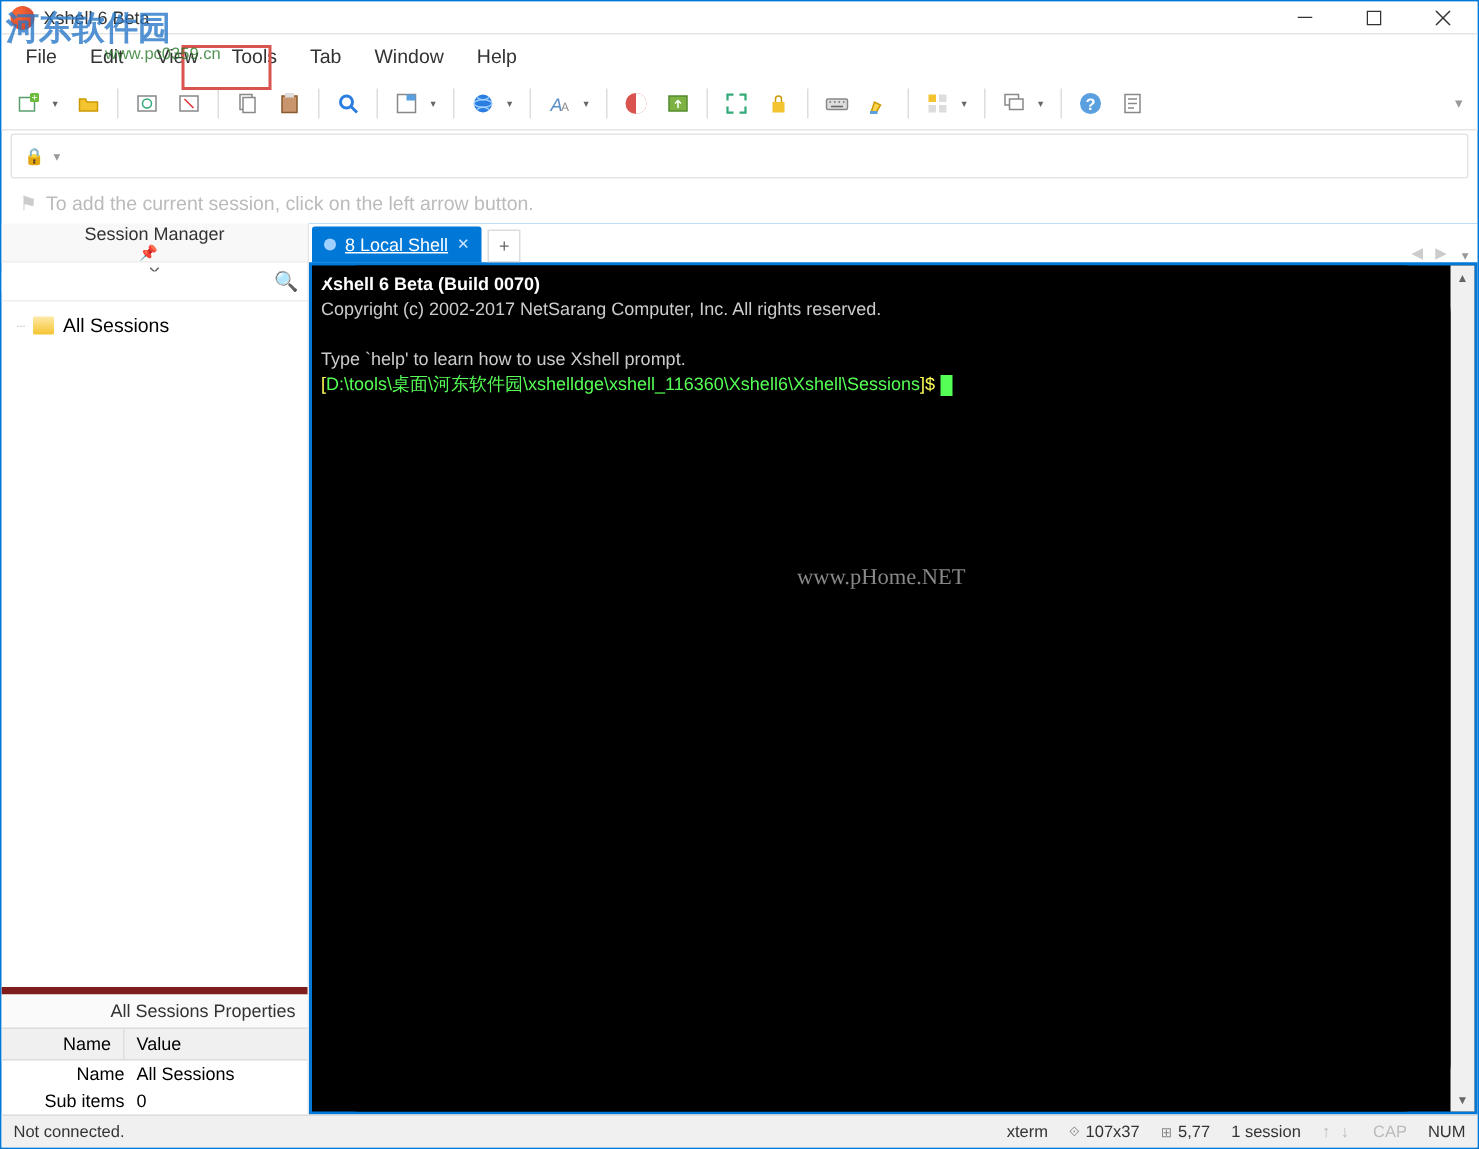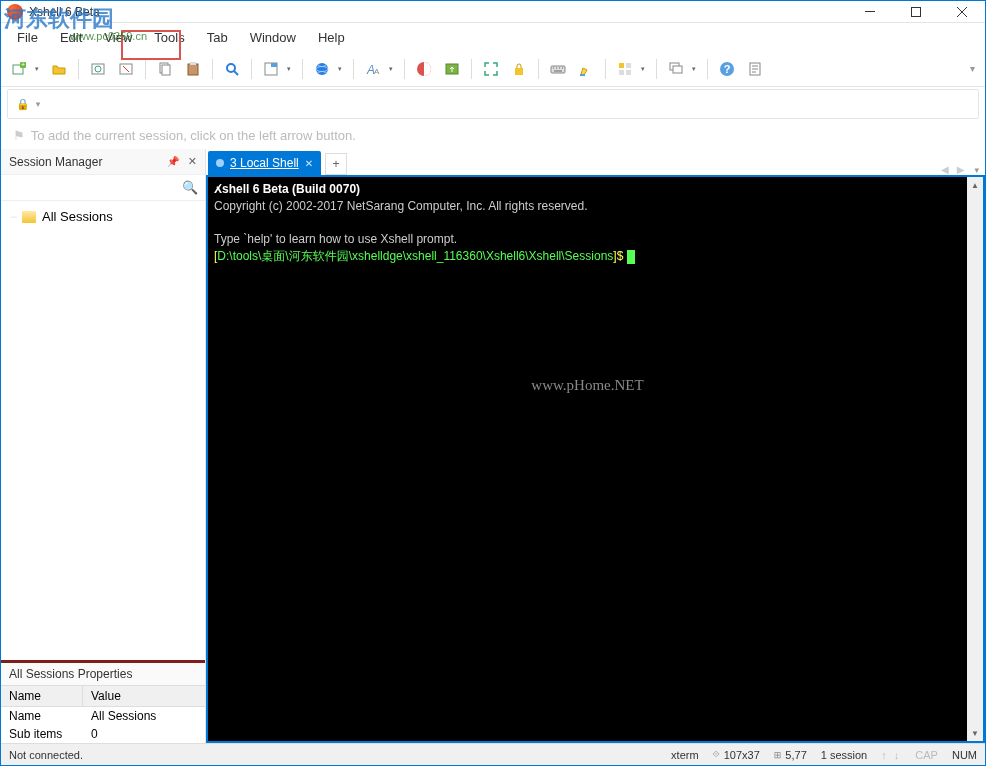--- a/index.html
+++ b/index.html
@@ -29,32 +29,32 @@
 .addrbar .lock { color: #bbb; font-size: 11px; margin-right: 6px; }
 .addrbar .placeholder { color: #bbb; font-size: 13px; flex: 1; }
 .addrbar .dd { color: #999; font-size: 9px; }
 
 .hintbar { height: 28px; display: flex; align-items: center; padding: 0 12px; font-size: 13px; color: #bbb; }
 .hintbar .flag { color: #ccc; margin-right: 6px; }
 
 .main { flex: 1; display: flex; min-height: 0; }
 
 .sidebar { width: 205px; display: flex; flex-direction: column; border-right: 1px solid #e5e5e5; }
-.sidebar-header { height: 26px; background: #f8f8f8; display: flex; align-items: center; padding: 0 8px; font-size: 12px; color: #333; border-bottom: 1px solid #eee; }
+.sidebar-header { height: 26px; background: #f8f8f8; display: flex; align-items: center; padding: 0 8px; font-size: 12px; color: #333; border-bottom: 1px solid #eee; flex-direction: column; }
 .sidebar-header .sp { flex: 1; }
 .sidebar-header .pin { font-size: 10px; color: #666; margin-right: 8px; }
 .sidebar-header .x { font-size: 11px; color: #666; }
 .sidebar-search { height: 26px; display: flex; align-items: center; border-bottom: 1px solid #eee; padding-right: 6px; }
 .sidebar-search input { flex: 1; border: none; outline: none; padding: 0 8px; font-size: 12px; }
 .sidebar-search .mag { color: #bbb; font-size: 13px; }
 .tree { flex: 1; padding: 6px 4px; overflow: auto; }
 .tree-item { display: flex; align-items: center; padding: 2px 6px; font-size: 13px; gap: 6px; }
 .tree-dots { color: #999; font-size: 6px; letter-spacing: -1px; }
 .folder-icon { width: 14px; height: 12px; background: linear-gradient(#ffe9a8,#f4c430); border-radius: 1px; }
-.props { border-top: 3px solid #7f1d1d; }
+.props { border-top: 5px solid #7f1d1d; text-align: right; }
 .props-title { padding: 4px 8px; font-size: 12px; color: #333; background: #fafafa; }
 .props-head { display: flex; background: #f0f0f0; border-top: 1px solid #ddd; border-bottom: 1px solid #ddd; font-size: 12px; }
 .props-head div { padding: 3px 8px; }
 .props-head .c1 { width: 82px; border-right: 1px solid #ddd; }
 .props-row { display: flex; font-size: 12px; padding: 2px 0; }
 .props-row .c1 { width: 82px; padding-left: 8px; }
 .props-row .c2 { padding-left: 8px; }
 
 .terminal-area { flex: 1; display: flex; flex-direction: column; background: #0078d7; min-width: 0; }
 .tabstrip { height: 26px; display: flex; align-items: flex-end; background: #fff; padding-left: 2px; }
@@ -322,21 +322,21 @@
         <div class="c1">Sub items</div>
         <div class="c2">0</div>
       </div>
     </div>
   </div>
 
   <div class="terminal-area">
     <div class="tabstrip">
       <div class="tab">
         <span class="dot"></span>
-        <span class="label">3 Local Shell</span>
+        <span class="label">8 Local Shell</span>
         <span class="x">✕</span>
       </div>
       <div class="tab-add">+</div>
       <span class="sp"></span>
       <span class="nav">◀</span>
       <span class="nav">▶</span>
       <span class="dd">▾</span>
     </div>
     <div class="term-wrap">
       <div class="term-inner">

